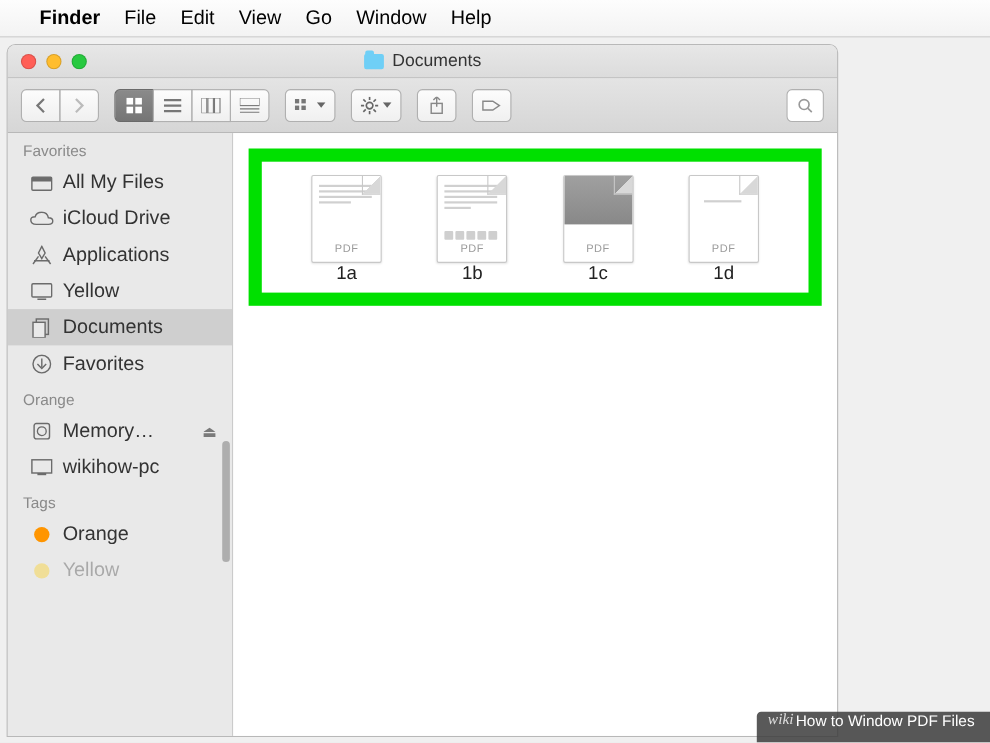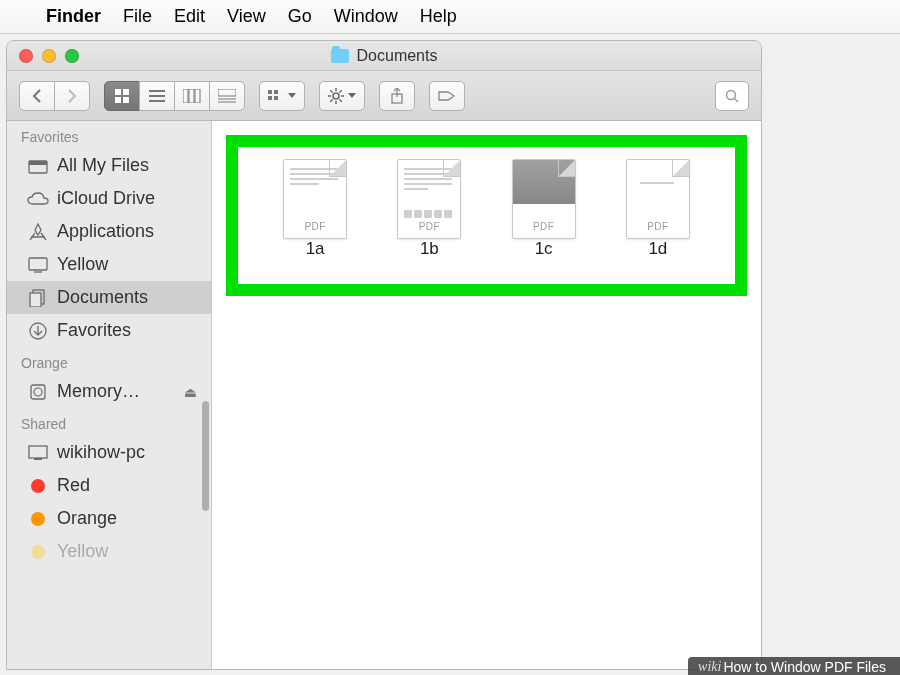--- a/index.html
+++ b/index.html
@@ -12,21 +12,21 @@
     position: relative;
   }
 
   
   .menubar {
     height: 34px;
     background: linear-gradient(#fdfdfd, #f3f3f3);
     border-bottom: 1px solid #ccc;
     display: flex;
     align-items: center;
-    padding: 0 24px;
+    padding: 0 14px;
     gap: 22px;
     font-size: 18px;
     color: #000;
   }
   .menubar .apple { font-size: 20px; }
   .menubar .app-name { font-weight: 700; }
   .menubar span { cursor: default; }
 
   
   .window {
@@ -137,21 +137,21 @@
   .content {
     flex: 1;
     background: #fff;
     padding: 14px;
     position: relative;
     overflow: hidden;
   }
   .highlight {
     border: 12px solid #00e000;
     background: #fff;
-    padding: 12px 20px 25px;
+    padding: 12px 20px 7px;
     display: flex;
     justify-content: space-around;
     align-items: flex-start;
   }
   .file {
     display: flex; flex-direction: column; align-items: center; width: 130px;
     font-size: 17px; color: #222;
   }
   .file .name { }
   .pdf-thumb {
@@ -173,23 +173,23 @@
   }
   .pdf-label {
     position: absolute; bottom: 6px; left: 0; right: 0; text-align: center;
     font-size: 10px; color: #9a9a9a; letter-spacing: .5px;
   }
   .thumb-row { position:absolute; bottom:20px; left:6px; right:8px; display:flex; gap:2px; }
   .thumb-row span { flex:1; height:8px; background:#cfcfcf; border-radius:1px; }
 
   
   .caption {
-    position: absolute; right: 0; bottom: 0; height: 18px;
+    position: absolute; right: 0; bottom: 0; height: 28px;
     background: rgba(60,60,60,.85); color: #fff; font-size: 14px;
-    display: flex; align-items: flex-end; padding: 0 14px 0 10px;
+    display: flex; align-items: flex-start; padding: 0 14px 0 10px;
     border-radius: 4px 0 0 0;
   }
   .caption .wiki { font-family: Georgia, serif; font-style: italic; color: #ddd; margin-right: 2px; }
 </style>
 </head>
 <body>
 
 <div class="menubar">
   <span class="apple"></span>
   <span class="app-name">Finder</span>
@@ -382,37 +382,31 @@
         <span class="sb-ico">
             <svg width="18" height="18" viewBox="0 0 18 18">
               <rect x="2" y="2" width="14" height="14" rx="2" fill="none" stroke="#6b6b6b" stroke-width="1.3"></rect>
               <circle cx="9" cy="9" r="4" fill="none" stroke="#6b6b6b" stroke-width="1.2"></circle>
             </svg>
           </span>
         <span>Memory…</span>
         <span class="eject">⏏</span>
       </div>
 
-      <div class="sb-section-label">Shared</div>
       <div class="sb-item">
         <span class="sb-ico">
             <svg width="20" height="16" viewBox="0 0 20 16">
               <rect x="1" y="1" width="18" height="12" fill="none" stroke="#6b6b6b" stroke-width="1.3"></rect>
               <rect x="6" y="13" width="8" height="2" fill="#6b6b6b"></rect>
             </svg>
           </span>
         <span>wikihow-pc</span>
       </div>
 
-      <div class="sb-item">
-        <span class="sb-ico">
-            <span class="tag-dot tag-red"></span>
-          </span>
-        <span>Red</span>
-      </div>
+      <div class="sb-section-label">Tags</div>
       <div class="sb-item">
         <span class="sb-ico">
             <span class="tag-dot tag-orange"></span>
           </span>
         <span>Orange</span>
       </div>
       <div class="sb-item" style="opacity:.35">
         <span class="sb-ico">
             <span class="tag-dot tag-yellow"></span>
           </span>

